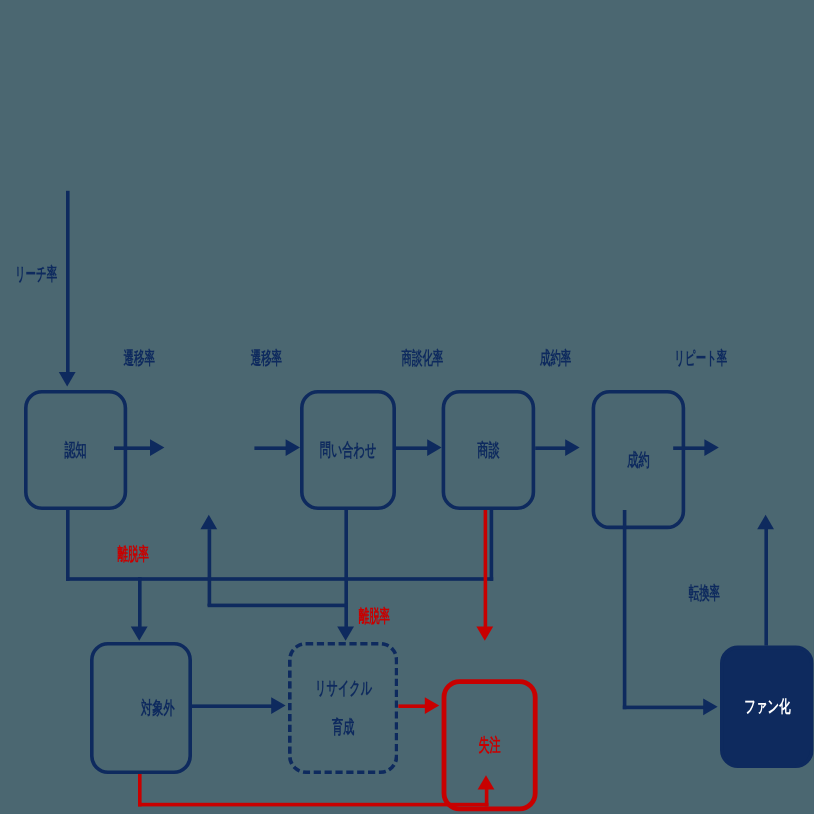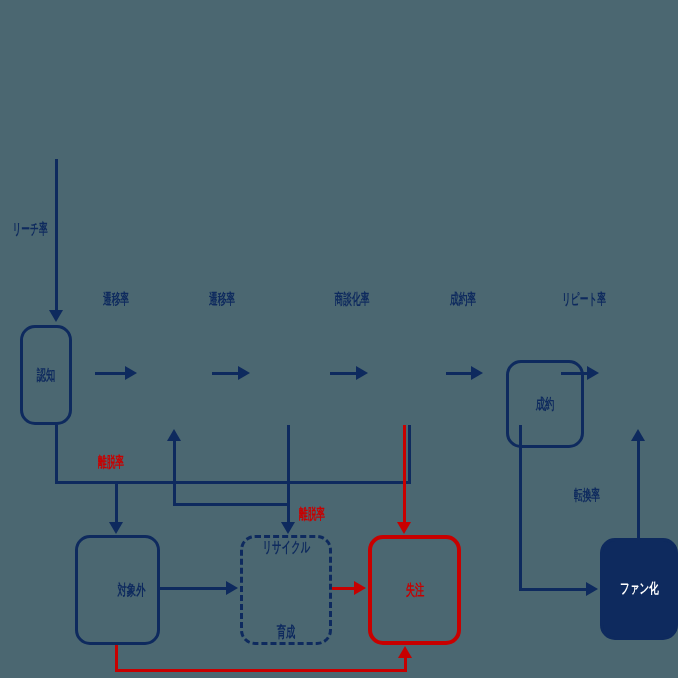--- a/index.html
+++ b/index.html
@@ -21,21 +21,21 @@
   .box{
     position:absolute;box-sizing:border-box;
     border:3px solid var(--navy);border-radius:15px;
     display:flex;align-items:center;justify-content:center;
     flex-direction:column;
     color:var(--navy);font-weight:bold;font-size:15px;
     text-align:center;
   }
   .box .sq{display:inline-block;transform:scaleX(0.62);white-space:nowrap;}
   .box.fill{background:var(--navy);color:var(--light);border-color:var(--navy);}
-  .box.dashed{border-style:dashed;justify-content:space-between;}
+  .box.dashed{border-style:dashed;}
   .box.redbox{border-color:var(--red);color:var(--red);border-width:4px;}
 
   .market{
     position:absolute;left:5px;top:5px;width:114px;height:154px;
     background:var(--navy);border-radius:13px;
     display:flex;flex-direction:column;align-items:center;justify-content:center;
     color:var(--light);font-weight:bold;font-size:15px;line-height:2.1;
   }
   .market div{transform:scaleX(0.72);white-space:nowrap;}
 
@@ -66,24 +66,30 @@
   <div class="ln" style="left:55px;top:159px;width:3px;height:153px;"></div>
   <div class="ah down" style="left:49px;top:310px;"></div>
   <span class="rate" style="left:30px;top:229px;">リーチ率</span>
 
   <span class="rate" style="left:116px;top:299px;">遷移率</span>
   <span class="rate" style="left:222px;top:299px;">遷移率</span>
   <span class="rate" style="left:352px;top:299px;">商談化率</span>
   <span class="rate" style="left:463px;top:299px;">成約率</span>
   <span class="rate" style="left:584px;top:299px;">リピート率</span>
 
-  <div class="box" style="left:20px;top:325px;width:52px;height:100px;">
+  <div class="box" style="left:20px;top:325px;width:86px;height:100px;">
     <span class="sq">認知</span>
   </div>
-  <div class="box" style="left:506px;top:325px;width:78px;height:88px;margin-top:35px;">
+  <div class="box" style="left:250px;top:325px;width:80px;height:100px;">
+    <span class="sq">問い合わせ</span>
+  </div>
+  <div class="box" style="left:368px;top:325px;width:78px;height:100px;">
+    <span class="sq">商談</span>
+  </div>
+  <div class="box" style="left:493px;top:325px;width:78px;height:116px;">
     <span class="sq">成約</span>
   </div>
 
   <div class="ln" style="left:95px;top:372px;width:33px;height:3px;"></div>
   <div class="ah right" style="left:125px;top:366px;"></div>
 
   <div class="ln" style="left:212px;top:372px;width:28px;height:3px;"></div>
   <div class="ah right" style="left:238px;top:366px;"></div>
 
   <div class="ln" style="left:330px;top:372px;width:28px;height:3px;"></div>
@@ -113,21 +119,21 @@
   <div class="ln red" style="left:403px;top:425px;width:3px;height:99px;"></div>
   <div class="ah red down" style="left:397px;top:522px;"></div>
 
   <div class="box" style="left:75px;top:535px;width:85px;height:110px;padding-left:28px;">
     <span class="sq">対象外</span>
   </div>
   <div class="box dashed" style="left:240px;top:535px;width:92px;height:110px;">
     <span class="sq">リサイクル</span>
     <span class="sq" style="margin-top:14px;">育成</span>
   </div>
-  <div class="box redbox" style="left:368px;top:535px;width:93px;height:110px;">
+  <div class="box redbox" style="left:368px;top:566px;width:80px;height:110px;">
     <span class="sq">失注</span>
   </div>
   <div class="box fill" style="left:600px;top:538px;width:78px;height:102px;font-size:14px;">
     <span class="sq" style="transform:scaleX(0.68);">ファン化</span>
   </div>
 
   <div class="ln" style="left:160px;top:587px;width:68px;height:3px;"></div>
   <div class="ah right" style="left:226px;top:581px;"></div>
 
   <div class="ln red" style="left:332px;top:587px;width:24px;height:3px;"></div>

